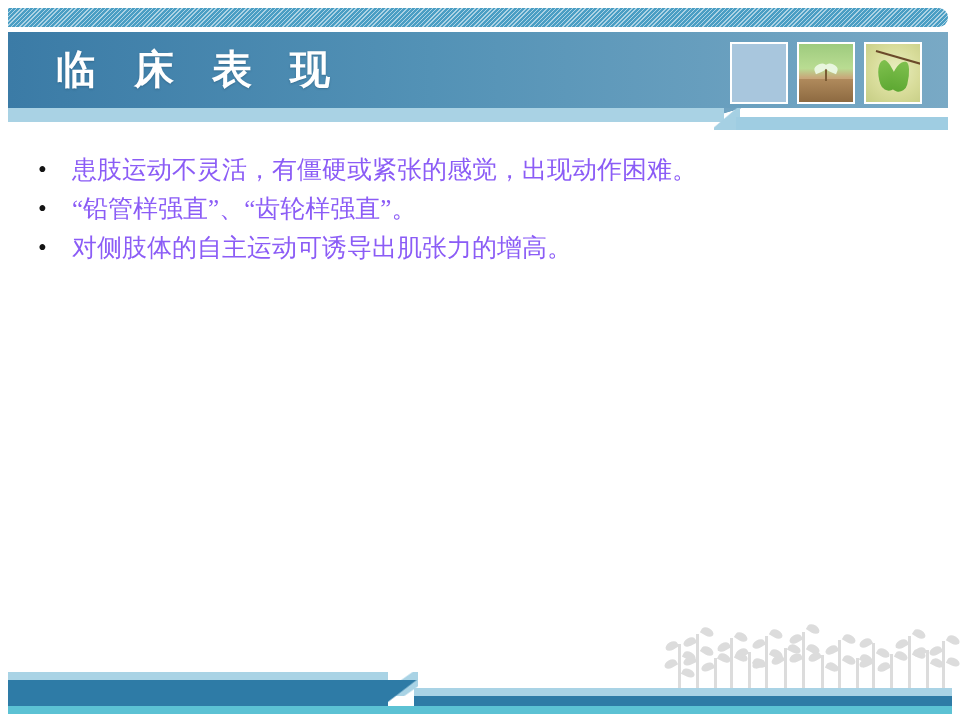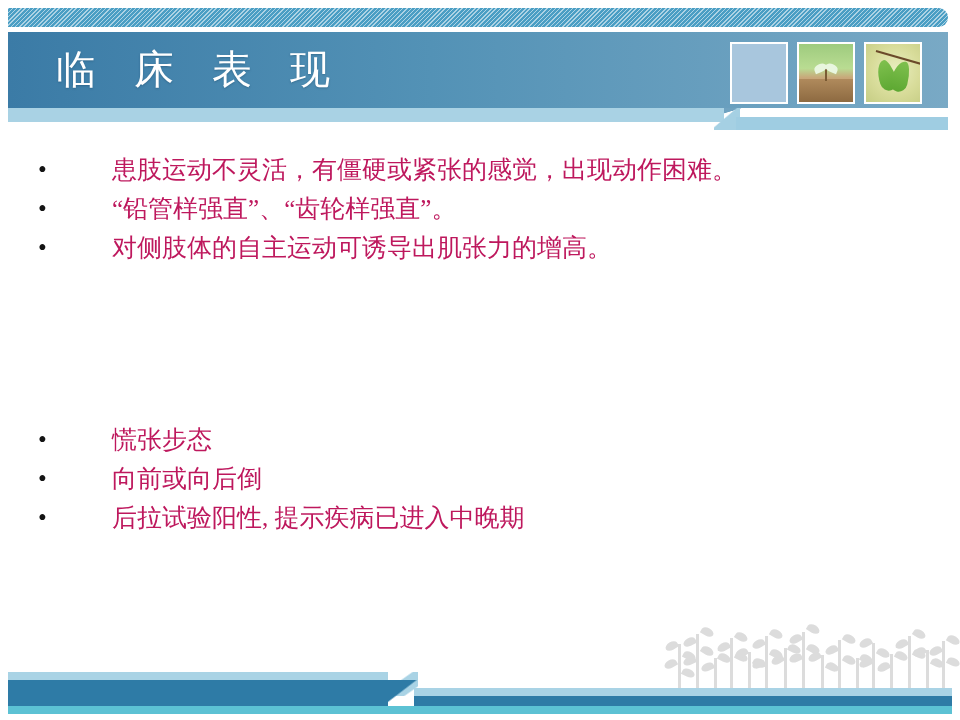--- a/index.html
+++ b/index.html
@@ -90,21 +90,21 @@
     height: 22px;
     background: linear-gradient(to bottom right, rgba(255,255,255,0) 0%, rgba(255,255,255,0) 42%, #a5d0e3 46%, #a5d0e3 100%);
   }
 
   .hdr-title {
     position: absolute;
     left: 56px;
     top: 44px;
     font-family: "Liberation Serif", "DejaVu Serif", serif;
     font-size: 40px;
-    font-weight: 400;
+    font-weight: 700;
     color: #ffffff;
     letter-spacing: 14px;
     line-height: 52px;
     text-shadow: 0 1px 2px rgba(20,60,90,0.35);
     white-space: nowrap;
   }
 
   
   .thumbs {
     position: absolute;
@@ -200,23 +200,23 @@
 
   ul.bullets {
     list-style: none;
     margin: 0;
     padding: 0;
   }
   ul.bullets li {
     position: relative;
     font-family: "Liberation Serif", "DejaVu Serif", serif;
     font-size: 25px;
-    color: #be185d;
+    color: #8b5cf6;
     line-height: 39px;
-    padding-left: 112px;
+    padding-left: 72px;
     white-space: nowrap;
   }
   ul.bullets li .dot {
     position: absolute;
     left: 38px;
     top: 0;
     width: 8px;
     height: 39px;
     line-height: 39px;
     font-size: 25px;
@@ -338,25 +338,20 @@
 
     <div class="section sec-1">
       <ul class="bullets">
         <li><span class="dot"></span><span>患肢运动不灵活，有僵硬或紧张的感觉，出现动作困难。</span></li>
         <li><span class="dot"></span><span>“铅管样强直”、“齿轮样强直”。</span></li>
         <li><span class="dot"></span><span>对侧肢体的自主运动可诱导出肌张力的增高。</span></li>
       </ul>
     </div>
 
     <div class="section sec-2">
-      <ul class="bullets">
-        <li><span class="dot"></span><span>慌张步态</span></li>
-        <li><span class="dot"></span><span>向前或向后倒</span></li>
-        <li><span class="dot"></span><span>后拉试验阳性, 提示疾病已进入中晚期</span></li>
-      </ul>
     </div>
 
   </div>
 
   <div class="plants">
       <div class="plant" style="left: 6px; height: 44px; background: rgb(220, 220, 220);"></div>
       <div class="pleaf" style="left: -7px; bottom: 38px; background: rgb(220, 220, 220); transform: rotate(-32deg) scaleX(-1);"></div>
       <div class="pleaf" style="left: 11px; bottom: 28px; background: rgb(220, 220, 220); transform: rotate(28deg);"></div>
       <div class="pleaf" style="left: -8px; bottom: 20px; background: rgb(220, 220, 220); transform: rotate(-30deg) scaleX(-1);"></div>
       <div class="pleaf" style="left: 10px; bottom: 11px; background: rgb(220, 220, 220); transform: rotate(26deg);"></div>

